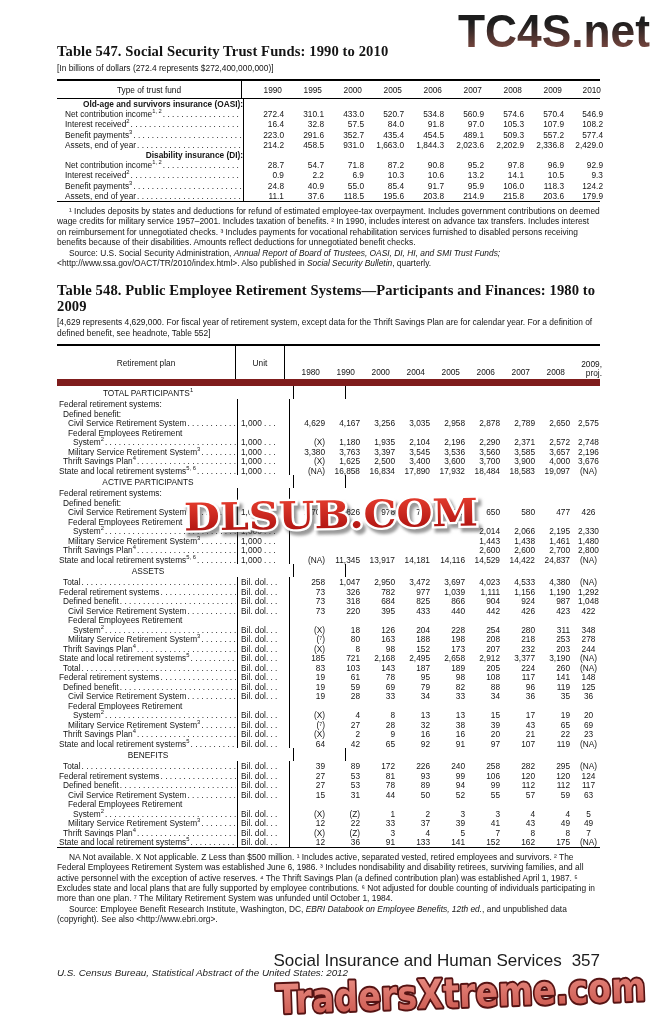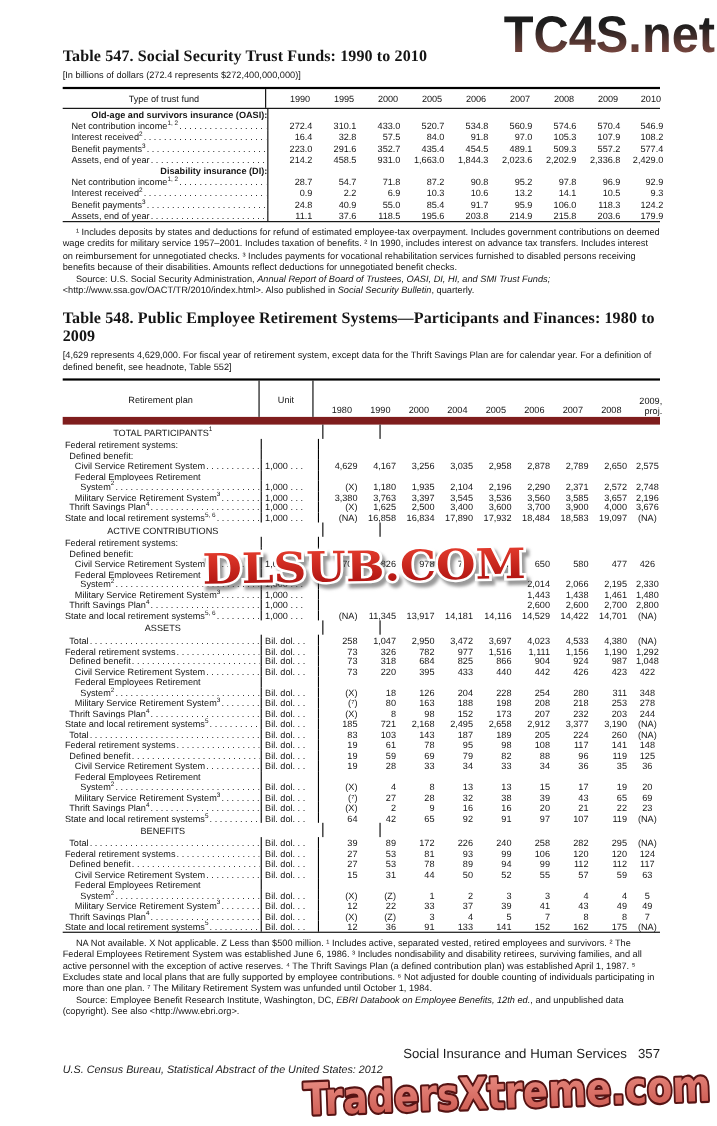--- a/index.html
+++ b/index.html
@@ -44,21 +44,21 @@
   .ind0{padding-left:0;}
   .ind1{padding-left:4px;}
   .ind2{padding-left:9px;}
   .ind3{padding-left:14px;}
   .i547h{padding-left:1px;}
   .i547r{padding-left:6px;}
   
   .fns{font-size:8.4px;line-height:10.4px;margin-top:4px;}
   .fns p{margin:0;text-indent:12px;}
   
-  .f1{position:absolute;top:951px;right:52px;font-size:12px;color:#1c1c1c;}
+  .f1{position:absolute;top:951px;right:52px;font-size:17px;color:#1c1c1c;}
   .f1 .pg{margin-left:10px;}
   .f2{position:absolute;top:967px;left:57px;font-size:9.8px;color:#1c1c1c;font-style:italic;}
   
   .wm{position:absolute;pointer-events:none;}
   .wm-tc4s{left:454px;top:1px;}
   .wm-dlsub{left:178px;top:487px;filter:drop-shadow(3px 4px 1.5px rgba(70,70,70,.55));}
   .wm-traders{left:268px;top:963px;}
 </style>
 </head>
 <body>
@@ -335,21 +335,21 @@
           <div class="c v548">16,834</div>
           <div class="c v548">17,890</div>
           <div class="c v548">17,932</div>
           <div class="c v548">18,484</div>
           <div class="c v548">18,583</div>
           <div class="c v548">19,097</div>
           <div class="c v548 last">(NA)</div>
         </div>
         <div class="r r548 sec548 ">
           <div class="c lab lab548 cent">
-            <span class="">ACTIVE CONTRIBUTIONS</span>
+            <span class="">ACTIVE PARTICIPANTS</span>
           </div>
           <div class="c u548"></div>
         </div>
         <div class="r r548">
           <div class="c lab lab548">
             <span class="ind0">Federal retirement systems:</span>
           </div>
           <div class="c u548"></div>
         </div>
         <div class="r r548">
@@ -434,21 +434,21 @@
             <span class="lead">. . . . . . . . . . . . . . . . . . . . . . . . . . . . . . . . . . . . . . . . . . . . . . . . . . . . . . . . . . . . . . . . . . . . . . . . . . . . . . . . . . . . . . . . . . . . . . . . . . . . . . . . . . . . . . . . . . . . . . . . </span>
           </div>
           <div class="c u548">1,000 . . .</div>
           <div class="c v548">(NA)</div>
           <div class="c v548">11,345</div>
           <div class="c v548">13,917</div>
           <div class="c v548">14,181</div>
           <div class="c v548">14,116</div>
           <div class="c v548">14,529</div>
           <div class="c v548">14,422</div>
-          <div class="c v548">14,701</div>
+          <div class="c v548">24,837</div>
           <div class="c v548 last">(NA)</div>
         </div>
         <div class="r r548 sec548 ">
           <div class="c lab lab548 cent">
             <span class="">ASSETS</span>
           </div>
           <div class="c u548"></div>
         </div>
         <div class="r r548">
           <div class="c lab lab548">
@@ -469,21 +469,21 @@
         <div class="r r548">
           <div class="c lab lab548">
             <span class="ind0">Federal retirement systems</span>
             <span class="lead">. . . . . . . . . . . . . . . . . . . . . . . . . . . . . . . . . . . . . . . . . . . . . . . . . . . . . . . . . . . . . . . . . . . . . . . . . . . . . . . . . . . . . . . . . . . . . . . . . . . . . . . . . . . . . . . . . . . . . . . . </span>
           </div>
           <div class="c u548">Bil. dol. . .</div>
           <div class="c v548">73</div>
           <div class="c v548">326</div>
           <div class="c v548">782</div>
           <div class="c v548">977</div>
-          <div class="c v548">1,516</div>
+          <div class="c v548">1,039</div>
           <div class="c v548">1,111</div>
           <div class="c v548">1,156</div>
           <div class="c v548">1,190</div>
           <div class="c v548 last">1,292</div>
         </div>
         <div class="r r548">
           <div class="c lab lab548">
             <span class="ind1">Defined benefit</span>
             <span class="lead">. . . . . . . . . . . . . . . . . . . . . . . . . . . . . . . . . . . . . . . . . . . . . . . . . . . . . . . . . . . . . . . . . . . . . . . . . . . . . . . . . . . . . . . . . . . . . . . . . . . . . . . . . . . . . . . . . . . . . . . . </span>
           </div>

